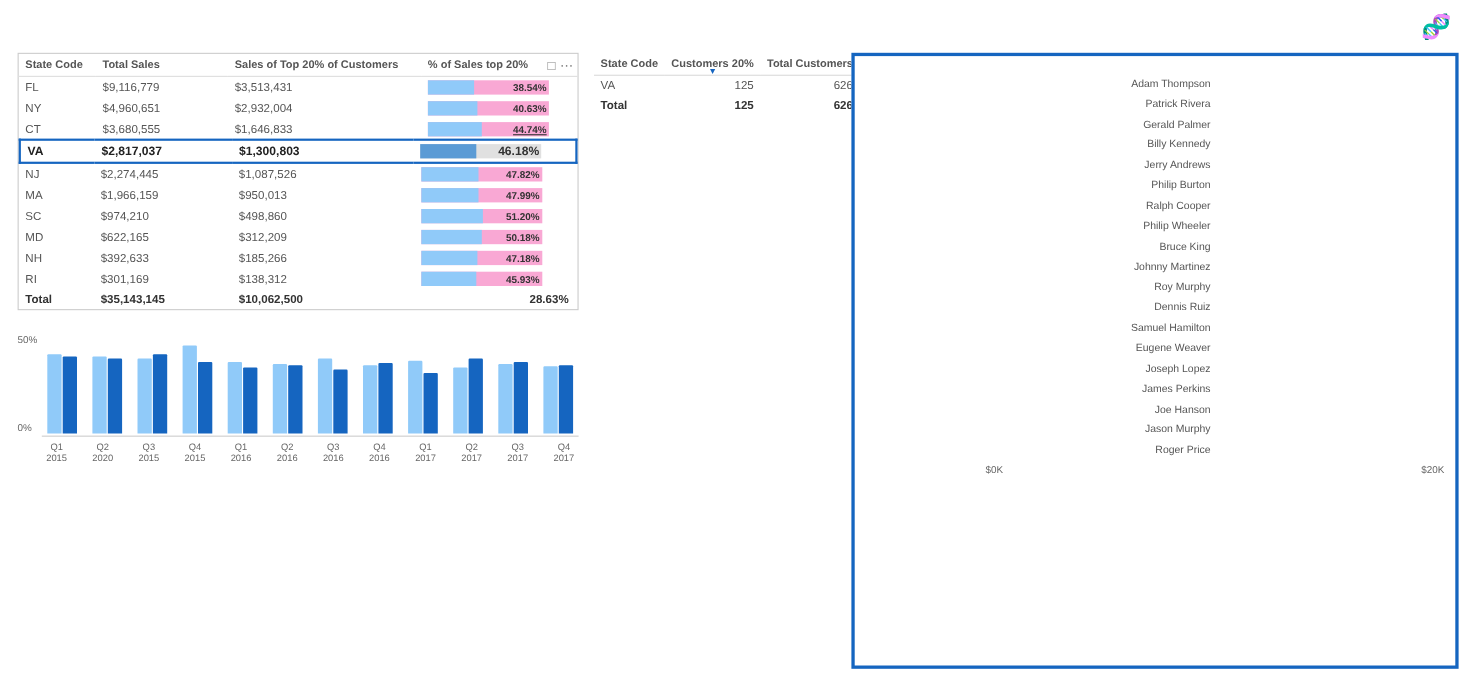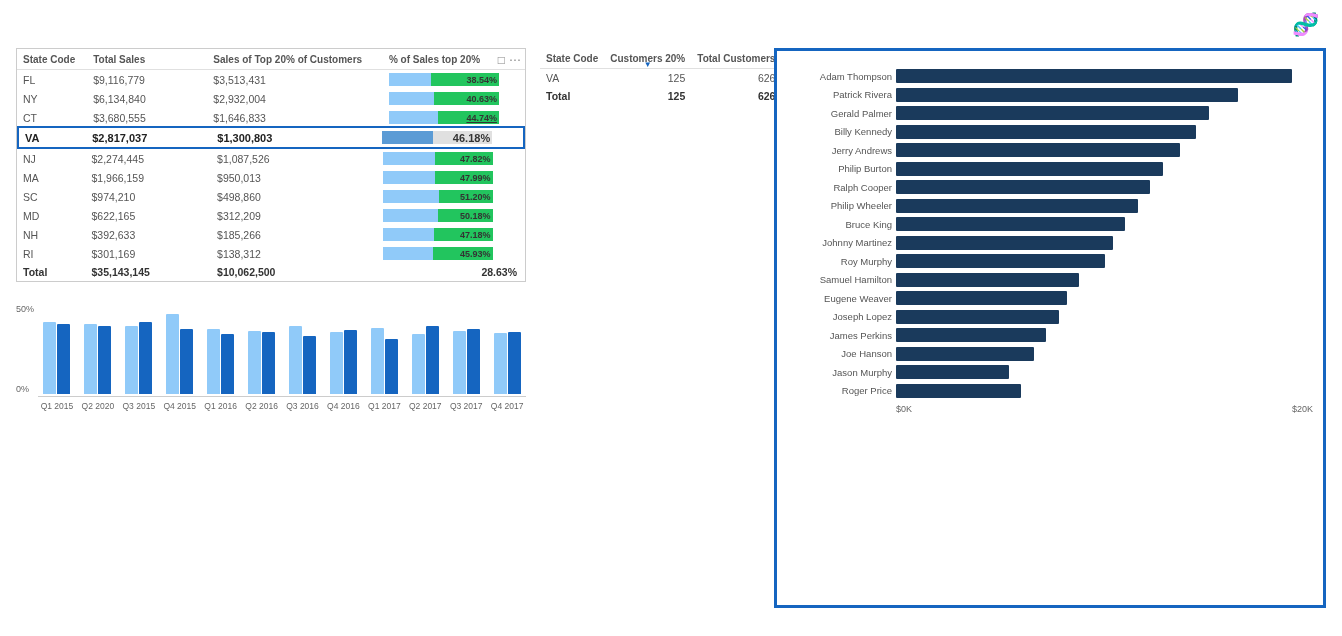--- a/index.html
+++ b/index.html
@@ -92,21 +92,21 @@
     }
     .total-row td {
       font-weight: 600;
       color: #333;
       font-size: 10.5px;
     }
     .bar-cell {
       width: 120px;
     }
     .bar-bg {
-      background: #22c55e;
+      background: #f9a8d4;
       height: 13px;
       width: 110px;
       position: relative;
     }
     .bar-fill {
       height: 100%;
       position: absolute;
       left: 0; top: 0;
     }
     .bar-label {
@@ -144,20 +144,21 @@
     }
     .chart-title {
       font-size: 11px;
       color: #888;
       margin-bottom: 8px;
     }
     .bar-chart-horiz {
       display: flex;
       flex-direction: column;
       gap: 4.5px;
+      align-items: center;
     }
     .horiz-bar-row {
       display: flex;
       align-items: center;
       gap: 4px;
     }
     .horiz-bar-label {
       width: 105px;
       text-align: right;
       font-size: 9.5px;
@@ -208,21 +209,21 @@
       border-radius: 1px 1px 0 0;
     }
     .vert-bar-dark {
       background: #1565c0;
     }
     .vert-bar-light {
       background: #90caf9;
     }
     .x-axis {
       display: flex;
-      gap: 3px;
+      gap: 15px;
       margin-top: 4px;
     }
     .x-label {
       flex: 1;
       text-align: center;
       font-size: 8.5px;
       color: #666;
     }
     .y-axis-labels {
       display: flex;
@@ -277,21 +278,21 @@
       <td style="width:145px">$3,513,431</td>
       <td class="bar-cell" style="width:130px">
         <div class="bar-bg">
           <div class="bar-fill" style="width:38.54%; background:#90caf9;"></div>
           <span class="bar-label" style="font-size:9px;">38.54%</span>
         </div>
       </td>
     </tr>
             <tr>
       <td style="width:60px">NY</td>
-      <td style="width:110px">$6,134,840</td>
+      <td style="width:110px">$4,960,651</td>
       <td style="width:145px">$2,932,004</td>
       <td class="bar-cell" style="width:130px">
         <div class="bar-bg">
           <div class="bar-fill" style="width:40.63%; background:#90caf9;"></div>
           <span class="bar-label" style="font-size:9px;">40.63%</span>
         </div>
       </td>
     </tr>
             <tr>
       <td style="width:60px">CT</td>
@@ -597,20 +598,26 @@
         <div class="horiz-bar-fill" style="width:52%"></div>
       </div>
     </div>
           <div class="horiz-bar-row">
       <div class="horiz-bar-label">Roy Murphy</div>
       <div class="horiz-bar-track">
         <div class="horiz-bar-fill" style="width:50%"></div>
       </div>
     </div>
           <div class="horiz-bar-row">
+      <div class="horiz-bar-label">Dennis Ruiz</div>
+      <div class="horiz-bar-track">
+        <div class="horiz-bar-fill" style="width:47%"></div>
+      </div>
+    </div>
+          <div class="horiz-bar-row">
       <div class="horiz-bar-label">Samuel Hamilton</div>
       <div class="horiz-bar-track">
         <div class="horiz-bar-fill" style="width:44%"></div>
       </div>
     </div>
           <div class="horiz-bar-row">
       <div class="horiz-bar-label">Eugene Weaver</div>
       <div class="horiz-bar-track">
         <div class="horiz-bar-fill" style="width:41%"></div>
       </div>

